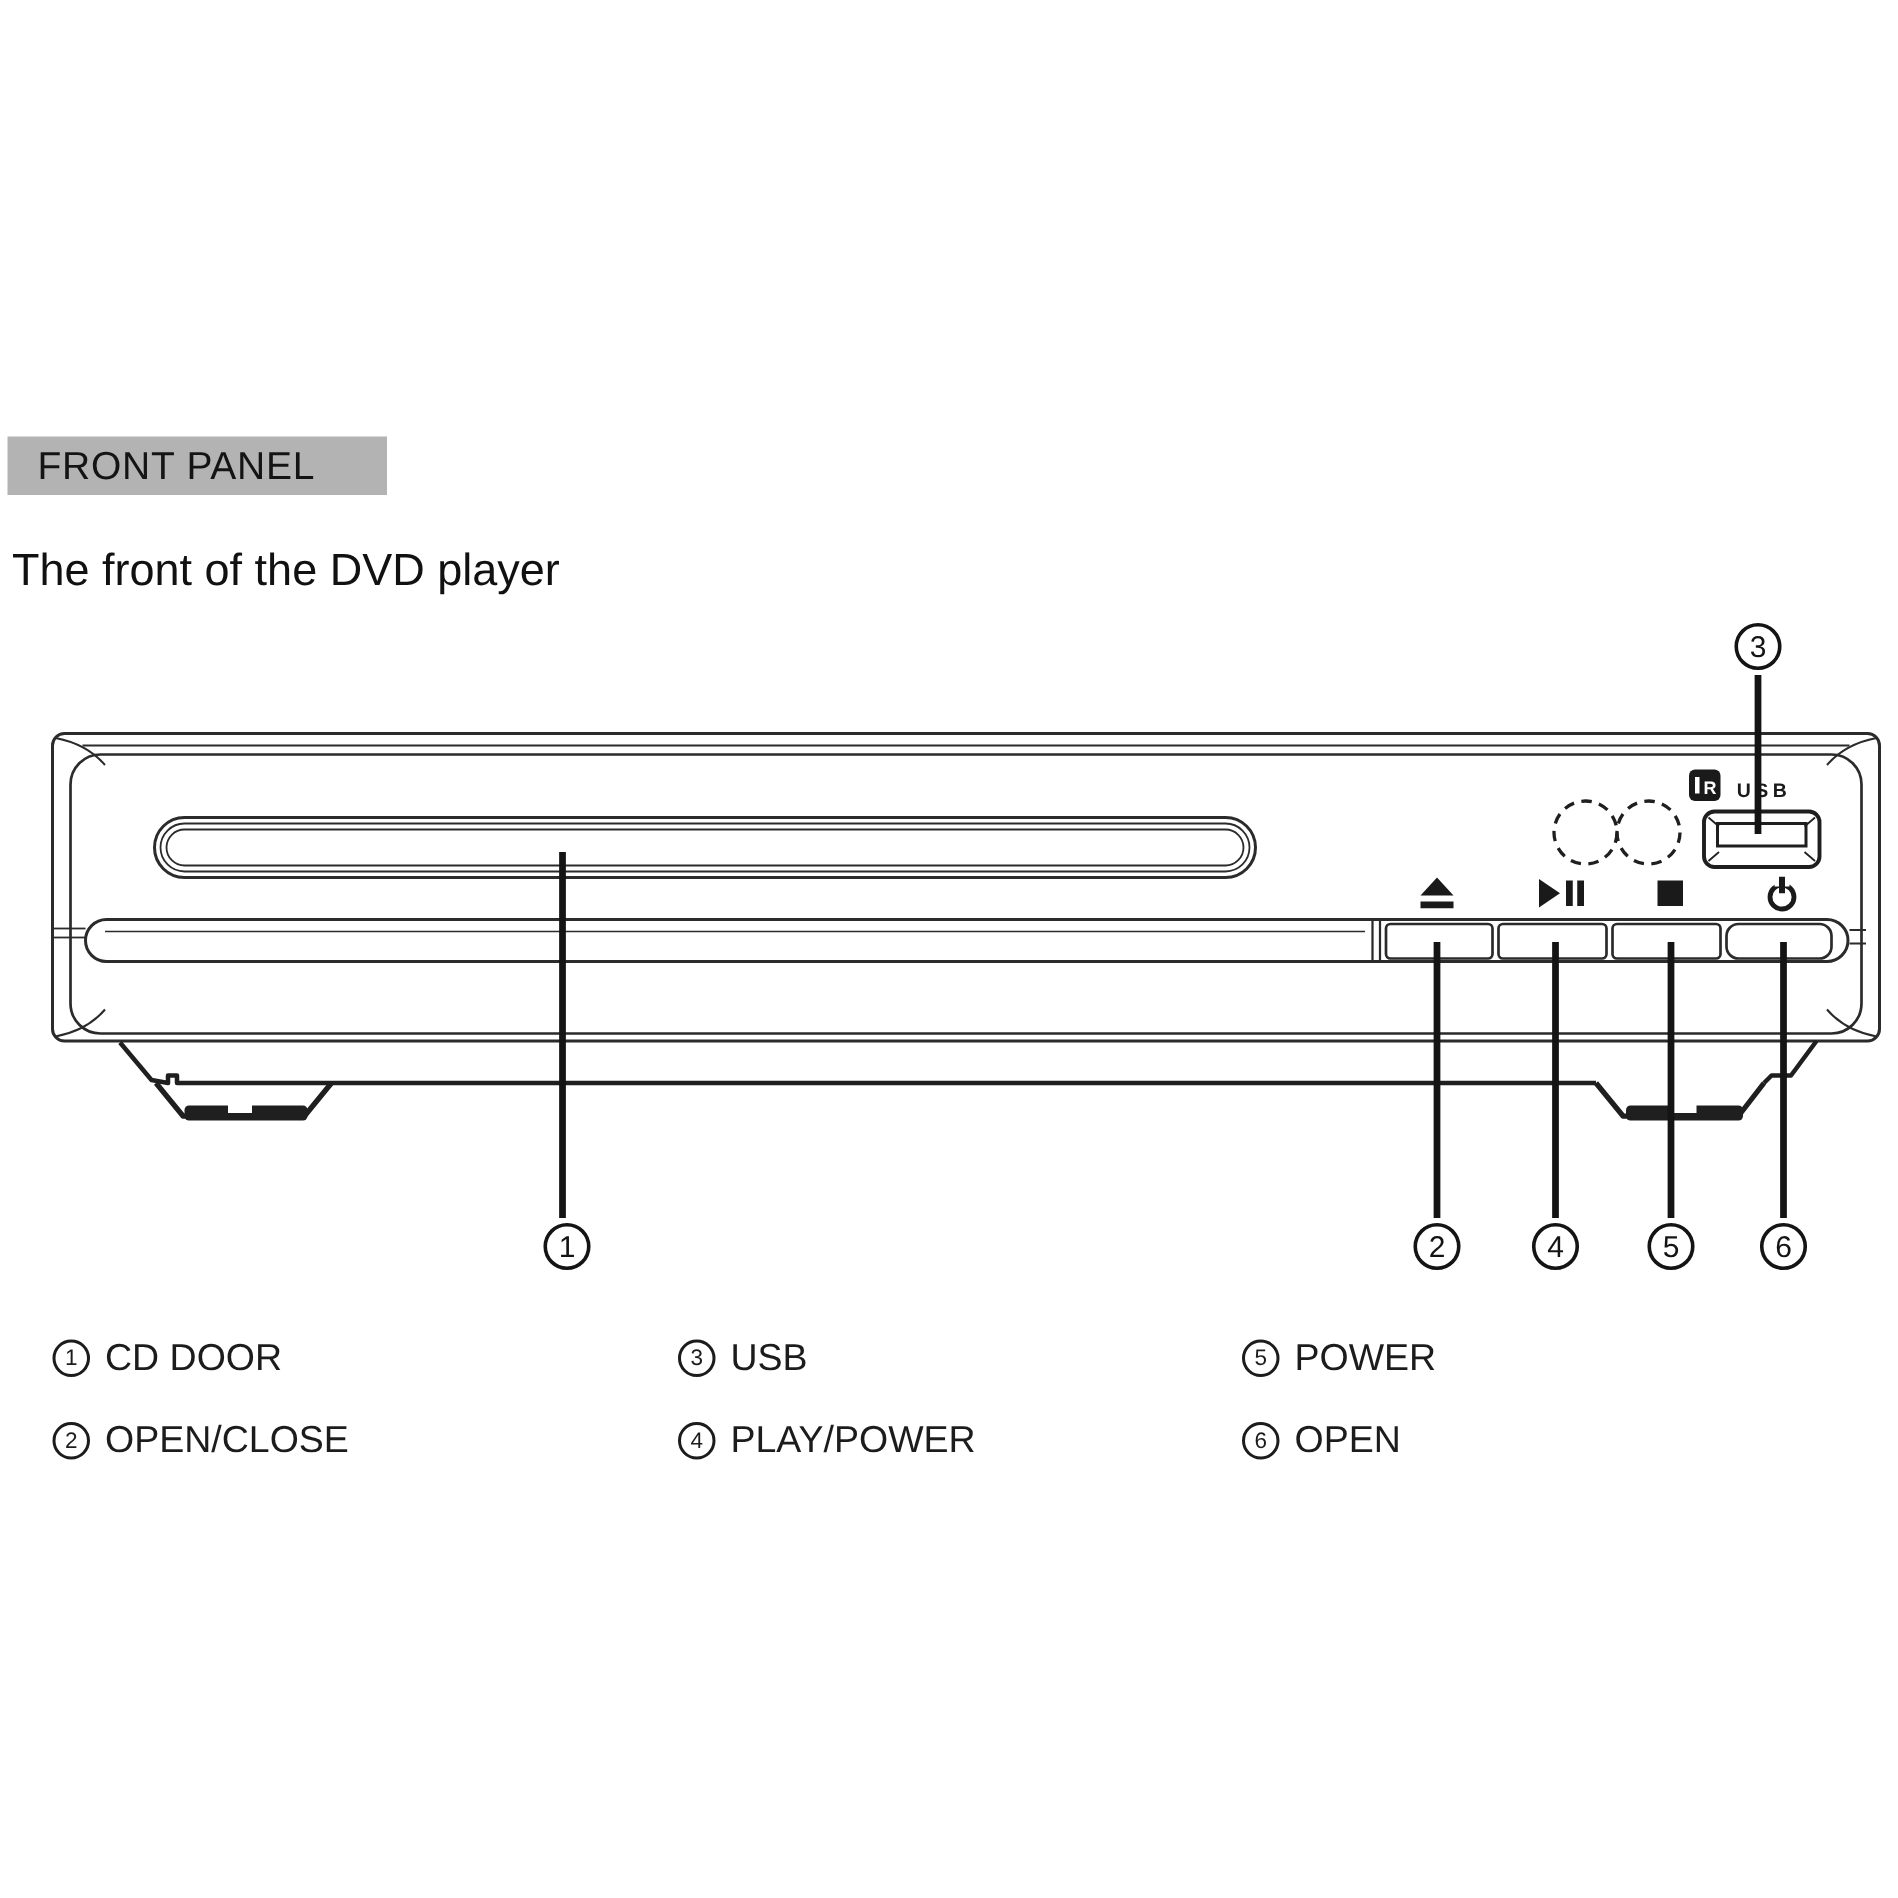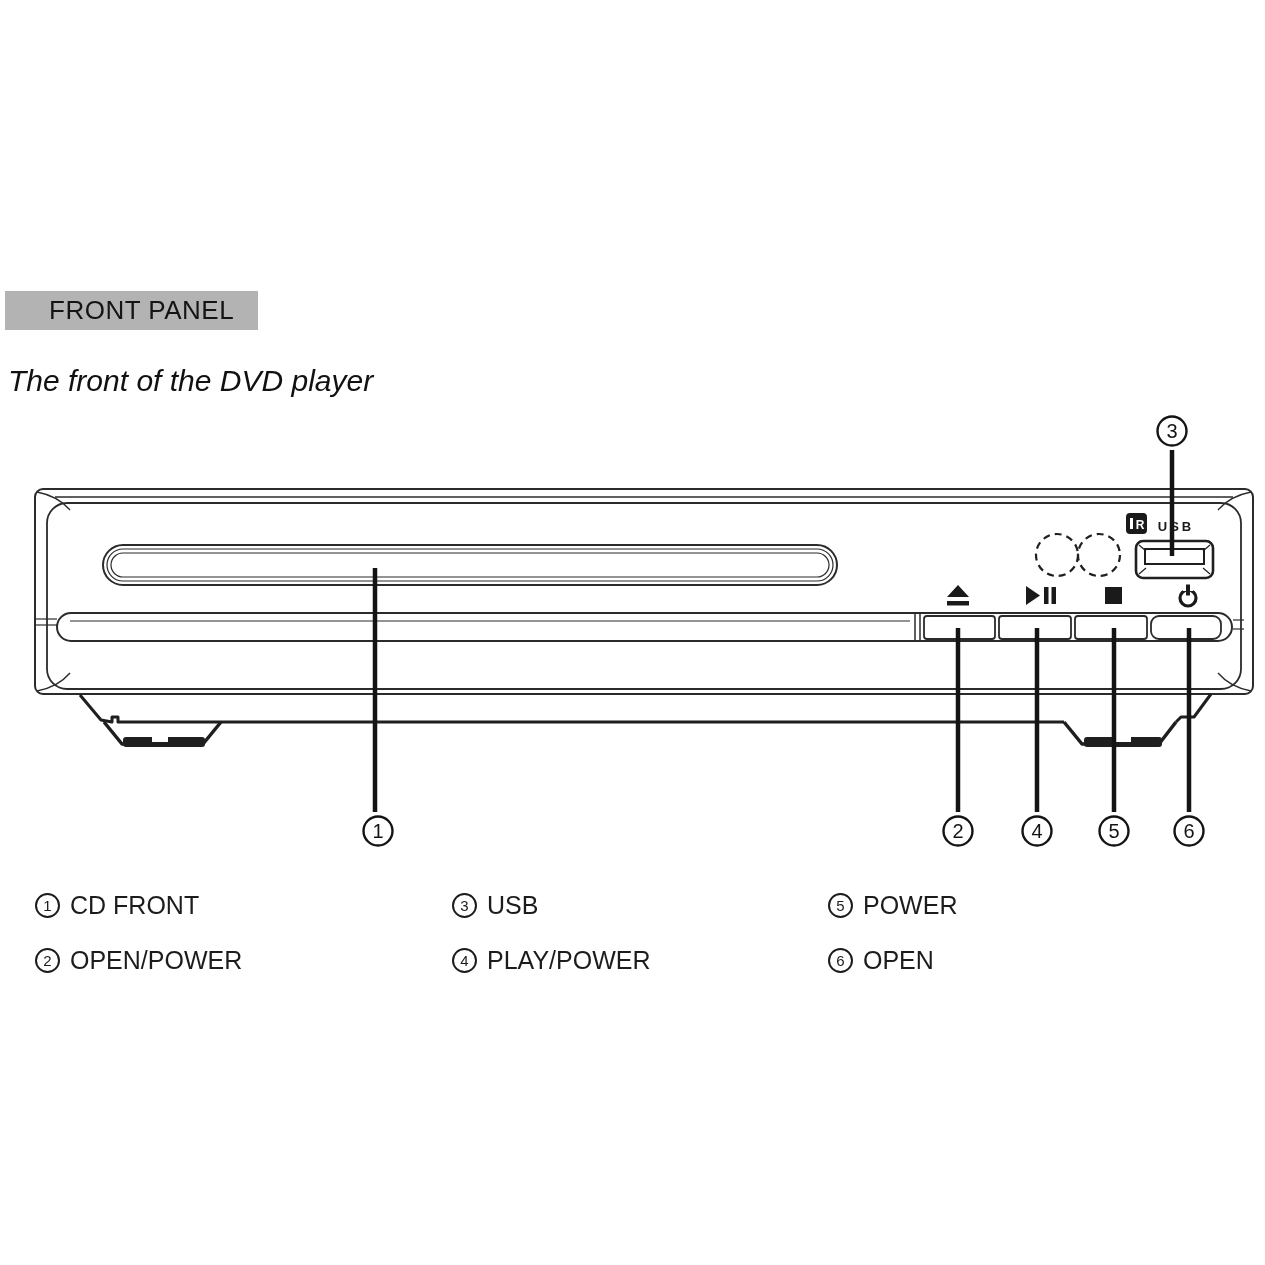--- a/index.html
+++ b/index.html
@@ -4,26 +4,26 @@
 <style>
   html,body{margin:0;padding:0;}
   body{
     width:1265px;height:1265px;position:relative;background:#ffffff;
     font-family:"Liberation Sans","DejaVu Sans",sans-serif;color:#1a1a1a;
     overflow:hidden;
   }
   .section-header{
     position:absolute;left:5px;top:291px;width:253px;height:39px;
     background:#b3b3b3;display:flex;align-items:center;
-    padding-left:44px;box-sizing:border-box;
+    padding-left:20px;box-sizing:border-box;
     font-size:26px;letter-spacing:0.5px;color:#141414;
   }
   .subtitle{
     position:absolute;left:8px;top:364px;
-    font-size:30px;color:#111;font-style:italic;
+    font-size:30px;color:#111;
   }
   .diagram{
     position:absolute;left:0;top:0;width:1265px;height:1265px;
   }
   .legend{position:absolute;left:0;top:0;width:1265px;height:1265px;pointer-events:none;}
   .legend-item{
     position:absolute;display:flex;align-items:center;height:32px;
     font-size:25px;color:#1c1c1c;white-space:nowrap;
   }
   .legend-num{
@@ -165,25 +165,25 @@
     <g>
       <circle cx="1189" cy="831" r="14.5" fill="#ffffff" stroke="#141414" stroke-width="2.4"></circle>
       <text x="1189" y="838">6</text>
     </g>
   </g>
 </svg>
 
 <div class="legend">
   <div class="legend-item li-1">
     <span class="legend-num">1</span>
-    <span>CD FRONT</span>
+    <span>CD DOOR</span>
   </div>
   <div class="legend-item li-2">
     <span class="legend-num">2</span>
-    <span>OPEN/POWER</span>
+    <span>OPEN/CLOSE</span>
   </div>
   <div class="legend-item li-3">
     <span class="legend-num">3</span>
     <span>USB</span>
   </div>
   <div class="legend-item li-4">
     <span class="legend-num">4</span>
     <span>PLAY/POWER</span>
   </div>
   <div class="legend-item li-5">

